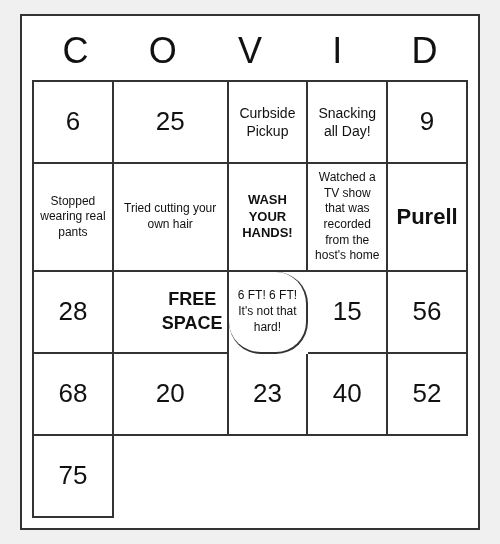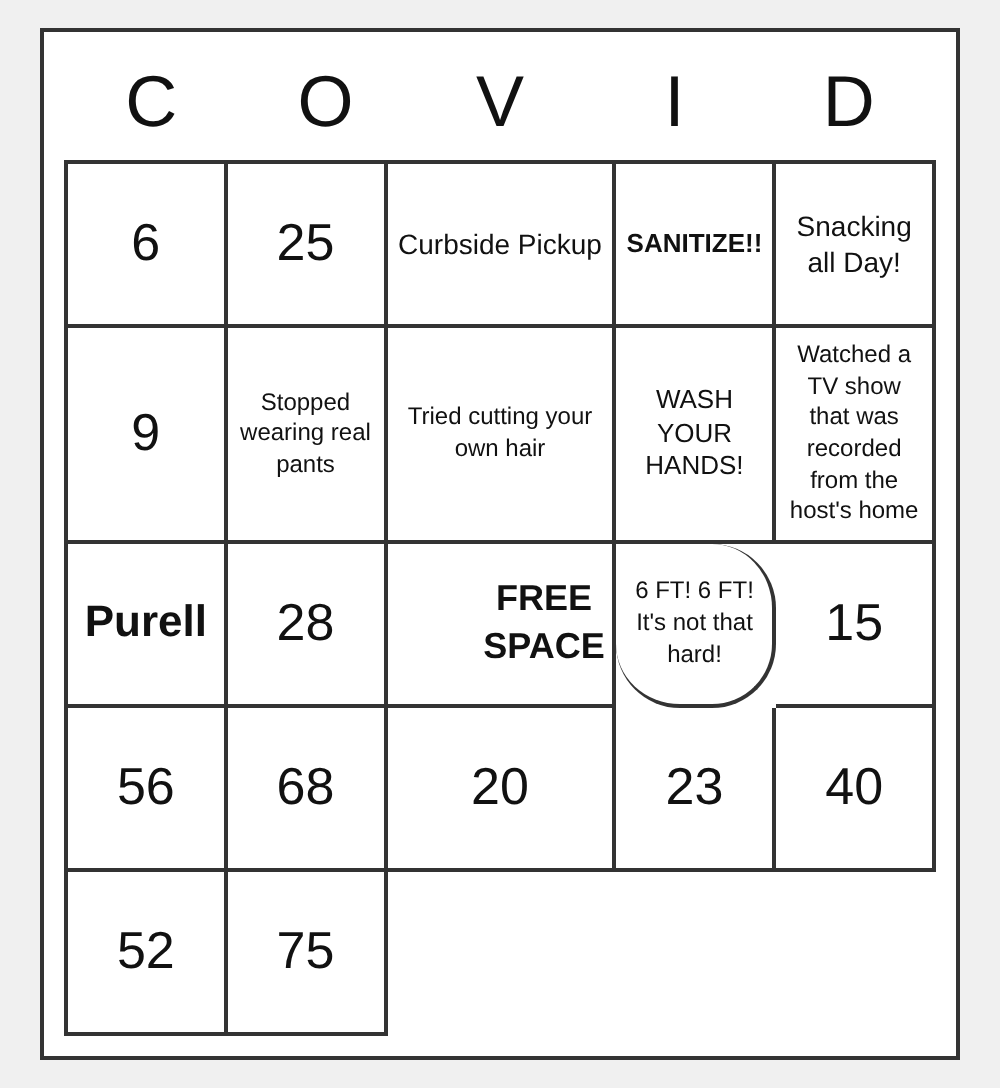--- a/index.html
+++ b/index.html
@@ -69,21 +69,21 @@
       padding-left: 48px;
     }
 
     .bingo-cell.sanitize {
       font-size: 13px;
       font-weight: bold;
     }
 
     .bingo-cell.wash-hands {
       font-size: 13px;
-      font-weight: normal;
+      font-weight: bold;
     }
 
     .bingo-cell.six-ft {
       font-size: 12px;
       border-radius: 32px;
     }
 
     .bingo-cell.small-text {
       font-size: 12px;
     }
@@ -96,21 +96,20 @@
   <div class="header-cell">C</div>
       <div class="header-cell">O</div>
       <div class="header-cell">V</div>
       <div class="header-cell">I</div>
       <div class="header-cell">D</div>
     </div>
   <div class="bingo-grid">
   <div class="bingo-cell large-number">6</div>
       <div class="bingo-cell large-number">25</div>
       <div class="bingo-cell">Curbside Pickup</div>
-      <div class="bingo-cell sanitize">SANITIZE!!</div>
       <div class="bingo-cell">Snacking all Day!</div>
       <div class="bingo-cell large-number">9</div>
       <div class="bingo-cell small-text">Stopped wearing real pants</div>
       <div class="bingo-cell small-text">Tried cutting your own hair</div>
       <div class="bingo-cell wash-hands">WASH YOUR HANDS!</div>
       <div class="bingo-cell small-text">Watched a TV show that was recorded from the host's home</div>
       <div class="bingo-cell" style="font-size: 22px; font-weight: bold;">Purell</div>
       <div class="bingo-cell large-number">28</div>
       <div class="bingo-cell free-space">FREE SPACE</div>
       <div class="bingo-cell six-ft">6 FT! 6 FT! It's not that hard!</div>

